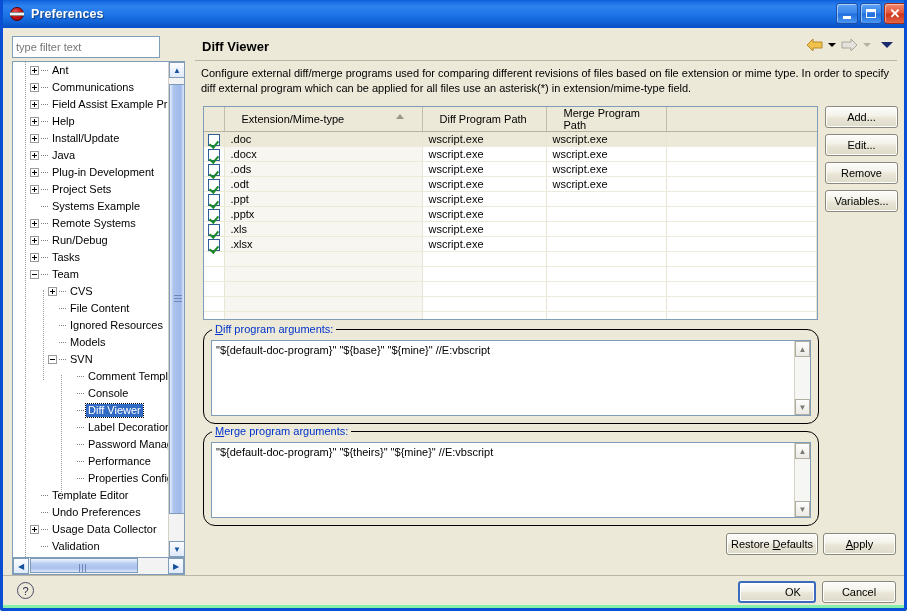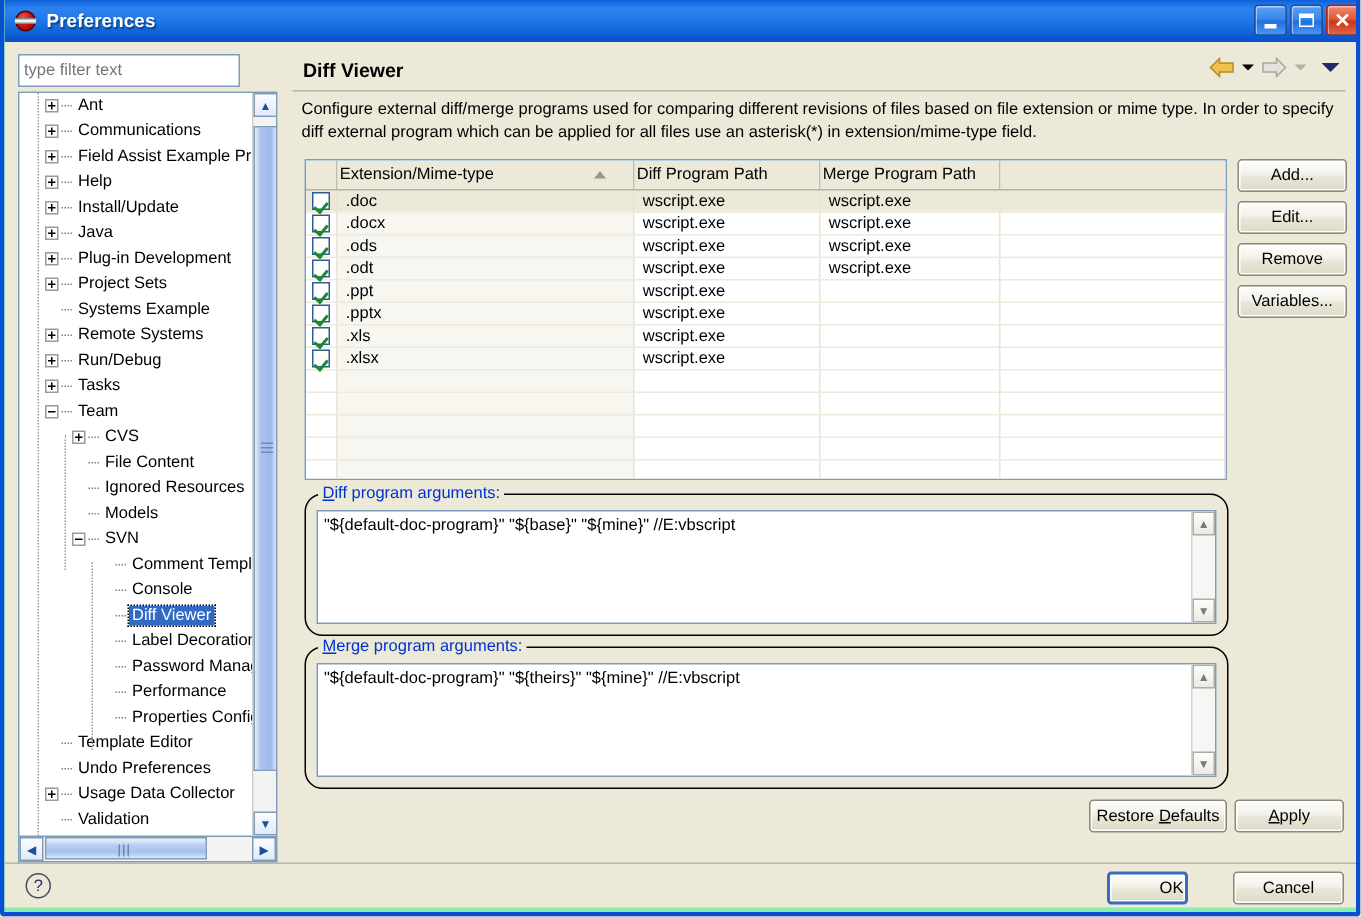--- a/index.html
+++ b/index.html
@@ -271,21 +271,21 @@
     width: 100%;
     font-size: 11px;
   }
   #ext-table thead th {
     height: 19px;
     background: #ece9d8;
     border-right: 1px solid #c0bda9;
     border-bottom: 1px solid #b5b2a0;
     font-weight: normal;
     text-align: left;
-    padding: 0 2px;
+    padding: 0 17px;
     color: #000;
     font-size: 11px;
     position: relative;
   }
   #ext-table thead th.cbcol { width: 20px; padding: 0; }
   #ext-table thead th.c1 { width: 198px; }
   #ext-table thead th.c2 { width: 124px; }
   #ext-table thead th.c3 { width: 120px; }
   #ext-table thead th.c4 { border-right: none; }
   .sortarrow {
@@ -414,21 +414,21 @@
     position: absolute; left: 14px; top: 554px;
     width: 17px; height: 17px;
     border-radius: 50%;
     border: 1px solid #4a4a6a;
     color: #2b2b55; font-size: 11px;
     display: flex; align-items: center; justify-content: center;
     background: #ece9d8;
   }
   #ok-btn {
     position: absolute; left: 735px; top: 553px;
-    width: 54px; height: 22px;
+    width: 78px; height: 22px;
     border: 2px solid #3a6cbb;
     padding-left: 32px;
   }
   #cancel-btn {
     position: absolute; left: 819px; top: 553px;
     width: 74px; height: 22px;
   }
 </style>
 </head>
 <body>

